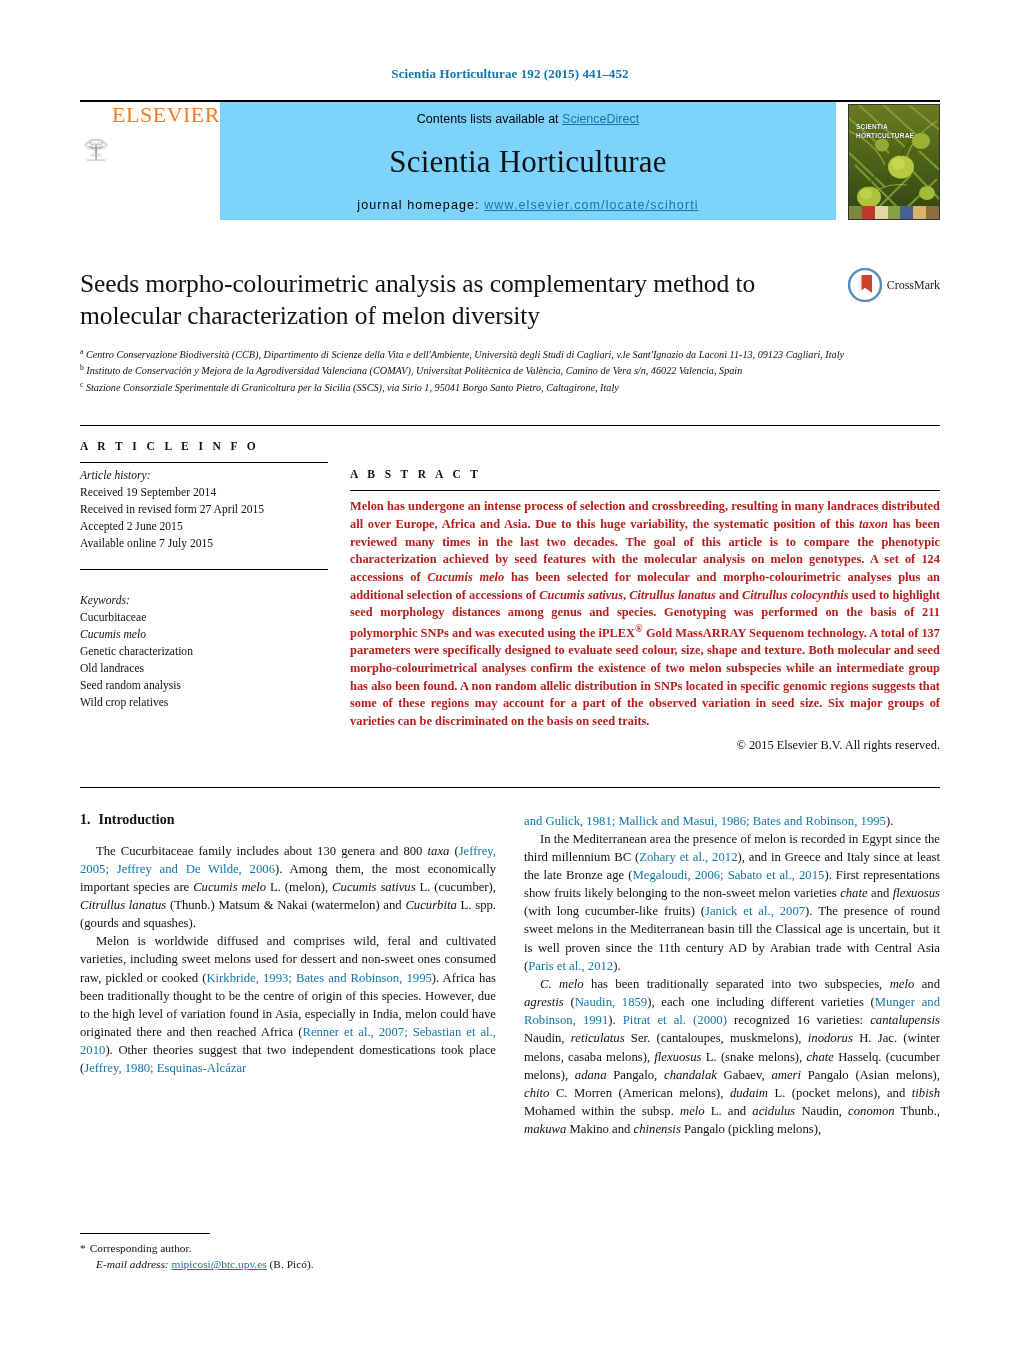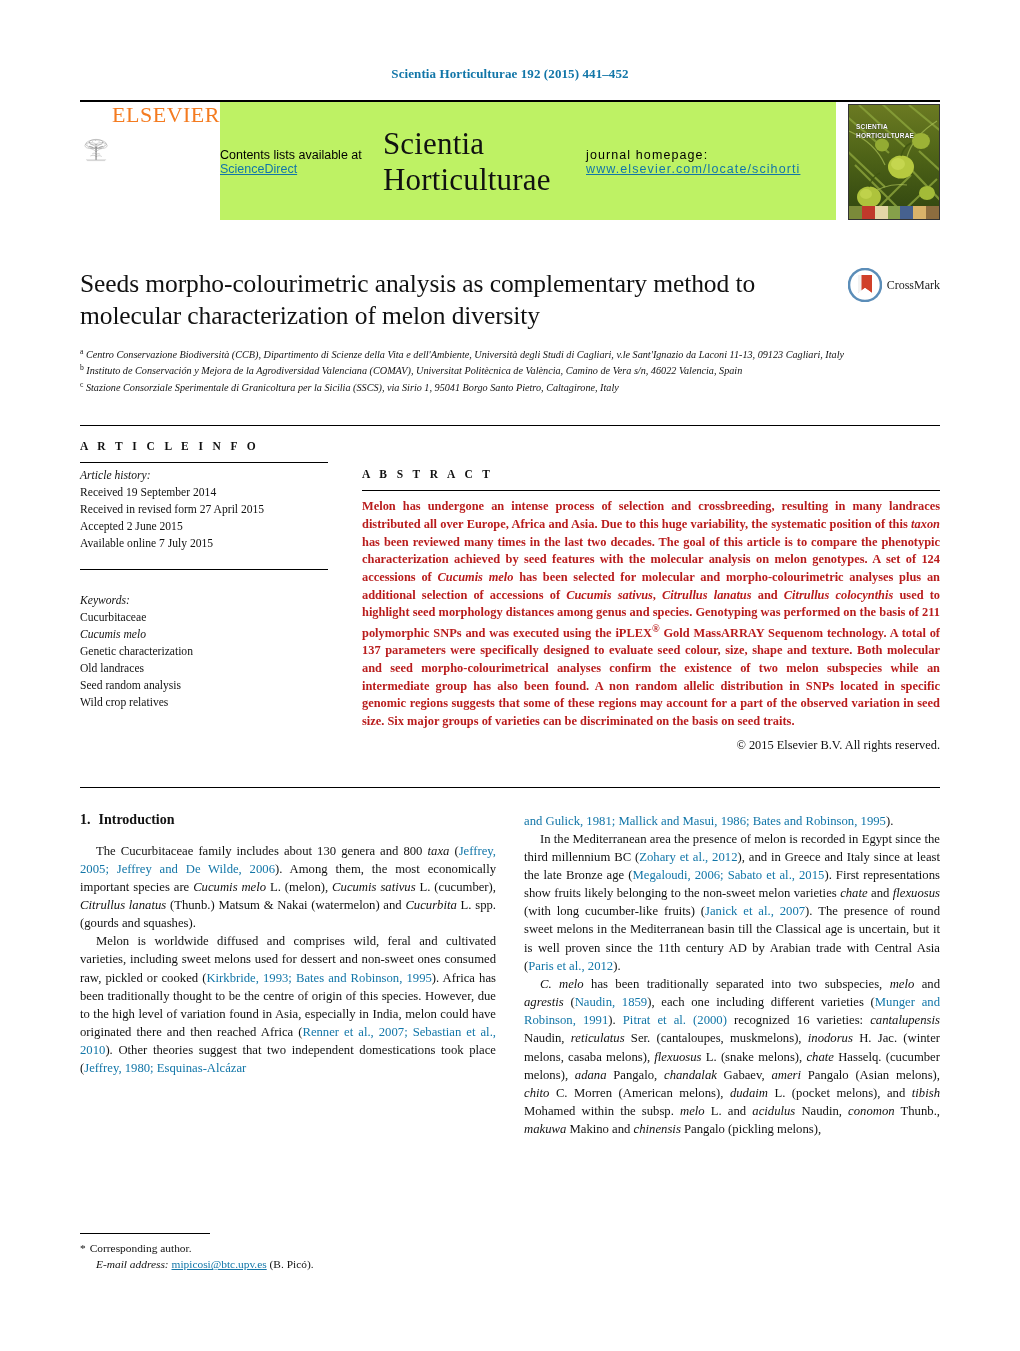--- a/index.html
+++ b/index.html
@@ -61,23 +61,23 @@
     font-family: "Liberation Serif", serif;
     font-size: 22px;
     letter-spacing: 0.5px;
     color: #f47b20;
     font-weight: normal;
     line-height: 1;
     margin-top: -2px;
   }
   .journal-band {
     flex: 1 1 auto;
-    background: #bef264;
-    display: flex;
-    flex-direction: row;
+    background: #7dd3fc;
+    display: flex;
+    flex-direction: column;
     justify-content: space-between;
     align-items: center;
     padding: 10px 0 8px 0;
     box-sizing: border-box;
   }
   .contents-line {
     font-family: "Liberation Sans", sans-serif;
     font-size: 12.5px;
     color: #000;
   }
@@ -197,21 +197,21 @@
   .affiliations .aff sup {
     font-style: normal;
     font-size: 0.75em;
     vertical-align: super;
   }
 
   
   .info-abstract {
     margin-top: 30px;
     display: flex;
-    gap: 34px;
+    gap: 22px;
     border-top: 1px solid #000;
     padding-top: 14px;
   }
   .col-info {
     width: 248px;
     flex: 0 0 248px;
   }
   .col-abstract {
     flex: 1 1 auto;
     margin-top: 28px;

